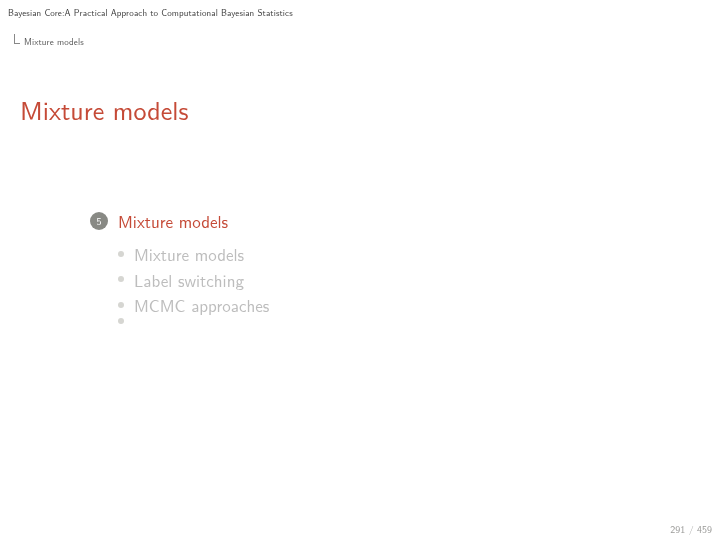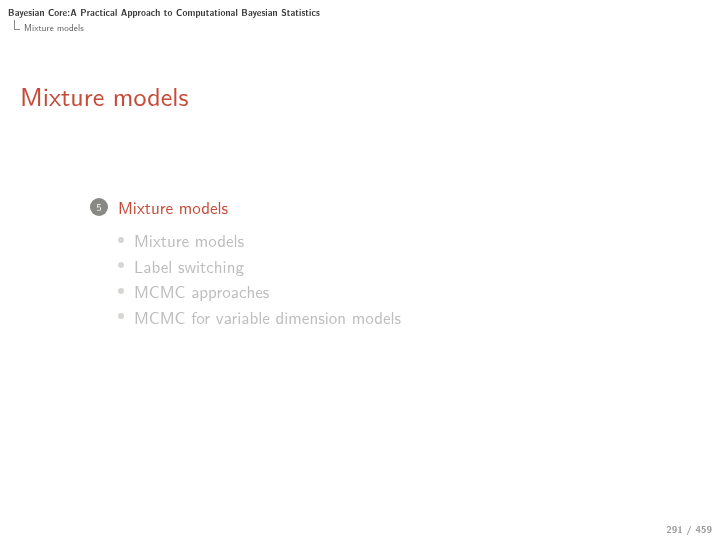--- a/index.html
+++ b/index.html
@@ -12,22 +12,22 @@
     overflow: hidden;
     color: #333;
   }
   .header {
     padding: 6px 8px 2px 8px;
     font-size: 9px;
     color: #3a3a3a;
     letter-spacing: 0.1px;
   }
   .header-title {
-    font-weight: 700;
-    margin-bottom: 2px;
+    font-weight: 400;
+    margin-bottom: 16px;
   }
   .breadcrumb {
     display: flex;
     align-items: center;
     margin-left: 6px;
     color: #555;
     font-size: 9px;
   }
   .breadcrumb-marker {
     width: 6px;
@@ -89,21 +89,20 @@
     border-radius: 50%;
     background: #d6d6d2;
     flex-shrink: 0;
   }
   .footer {
     position: absolute;
     bottom: 10px;
     right: 16px;
     font-size: 10px;
     color: #9a9a98;
-    font-weight: bold;
   }
 </style>
 </head>
 <body>
 
 <div class="header">
   <div class="header-title">Bayesian Core:A Practical Approach to Computational Bayesian Statistics</div>
   <div class="breadcrumb">
     <div class="breadcrumb-marker"></div>
     <span>Mixture models</span>
@@ -125,18 +124,17 @@
     <li>
       <span class="bullet"></span>
       <span>Label switching</span>
     </li>
     <li>
       <span class="bullet"></span>
       <span>MCMC approaches</span>
     </li>
     <li>
       <span class="bullet"></span>
-      <span>MCMC for variable dimension models</span>
     </li>
   </ul>
 </div>
 
 <div class="footer">291 / 459</div>
 
 </body></html>

